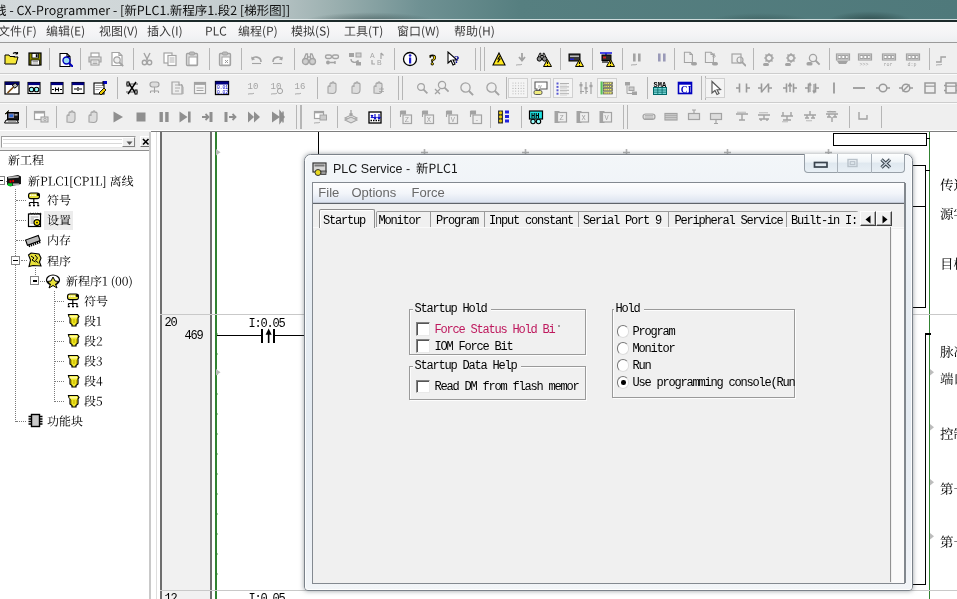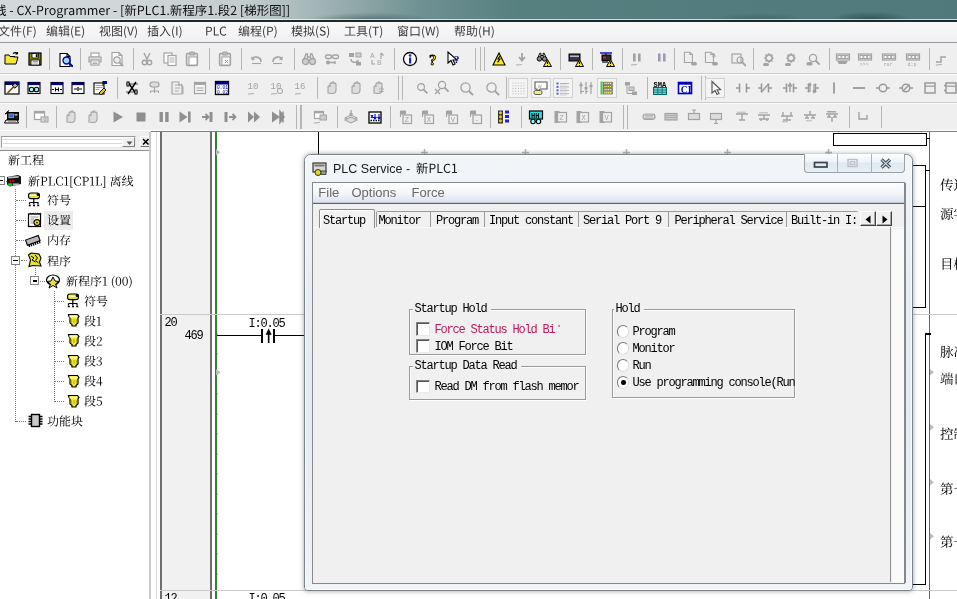--- a/index.html
+++ b/index.html
@@ -1207,21 +1207,21 @@
       </svg>
     </div>
 <div style="position:absolute;left:890.3px;top:227.3px;width:1.2px;height:355.2px;background:#929292;"></div>
 <div style="position:absolute;left:891.5px;top:228.5px;width:12.5px;height:354px;background:#fafafa"></div>
 <div style="position:absolute;left:904.2px;top:182.5px;width:1.6px;height:400.5px;background:#82888e;"></div>
 <div style="position:absolute;left:408.5px;top:308.8px;width:177.8px;height:46.6px;border:1px solid #9a9a9a;box-shadow:1px 1px 0 #fdfdfd, inset 1px 1px 0 #fdfdfd;"></div>
 <div style="position:absolute;left:412.5px;top:301.8px;width:78px;height:14px;background:#f0f0f0;"></div>
 <div style="position:absolute;left:414.5px;top:301.6px;font-family:'Liberation Mono',monospace;font-size:12px;line-height:14px;letter-spacing:-1.2px;color:#000;white-space:pre;">Startup Hold</div>
 <div style="position:absolute;left:408.5px;top:366.0px;width:177.8px;height:34.3px;border:1px solid #9a9a9a;box-shadow:1px 1px 0 #fdfdfd, inset 1px 1px 0 #fdfdfd;"></div>
 <div style="position:absolute;left:412.5px;top:359.0px;width:108px;height:14px;background:#f0f0f0;"></div>
-<div style="position:absolute;left:414.5px;top:358.8px;font-family:'Liberation Mono',monospace;font-size:12px;line-height:14px;letter-spacing:-1.2px;color:#000;white-space:pre;">Startup Data Read</div>
+<div style="position:absolute;left:414.5px;top:358.8px;font-family:'Liberation Mono',monospace;font-size:12px;line-height:14px;letter-spacing:-1.2px;color:#000;white-space:pre;">Startup Data Help</div>
 <div style="position:absolute;left:611.6px;top:308.8px;width:183.0px;height:89.5px;border:1px solid #9a9a9a;box-shadow:1px 1px 0 #fdfdfd, inset 1px 1px 0 #fdfdfd;"></div>
 <div style="position:absolute;left:613.6px;top:301.8px;width:30px;height:14px;background:#f0f0f0;"></div>
 <div style="position:absolute;left:615.6px;top:301.6px;font-family:'Liberation Mono',monospace;font-size:12px;line-height:14px;letter-spacing:-1.2px;color:#000;white-space:pre;">Hold</div>
 <div style="position:absolute;left:416.4px;top:322.4px;width:13.4px;height:13.4px;background:#fff;border:1px solid #828282;border-right-color:#e9e9e9;border-bottom-color:#e9e9e9;box-shadow:inset 1px 1px 0 #555;"></div>
 <div style="position:absolute;left:434.5px;top:322.6px;font-family:'Liberation Mono',monospace;font-size:12px;line-height:14px;letter-spacing:-1.2px;color:#be185d;white-space:pre;">Force Status Hold Bi</div>
 <div style="position:absolute;left:557.8px;top:324.5px;width:2px;height:2px;background:#a0a0a0;"></div>
 <div style="position:absolute;left:416.4px;top:339.4px;width:13.4px;height:13.4px;background:#fff;border:1px solid #828282;border-right-color:#e9e9e9;border-bottom-color:#e9e9e9;box-shadow:inset 1px 1px 0 #555;"></div>
 <div style="position:absolute;left:434.5px;top:339.6px;font-family:'Liberation Mono',monospace;font-size:12px;line-height:14px;letter-spacing:-1.2px;color:#000;white-space:pre;">IOM Force Bit</div>
 <div style="position:absolute;left:416.4px;top:379.8px;width:13.4px;height:13.4px;background:#fff;border:1px solid #828282;border-right-color:#e9e9e9;border-bottom-color:#e9e9e9;box-shadow:inset 1px 1px 0 #555;"></div>
 <div style="position:absolute;left:434.5px;top:380.0px;font-family:'Liberation Mono',monospace;font-size:12px;line-height:14px;letter-spacing:-1.2px;color:#000;white-space:pre;">Read DM from flash memor</div>

